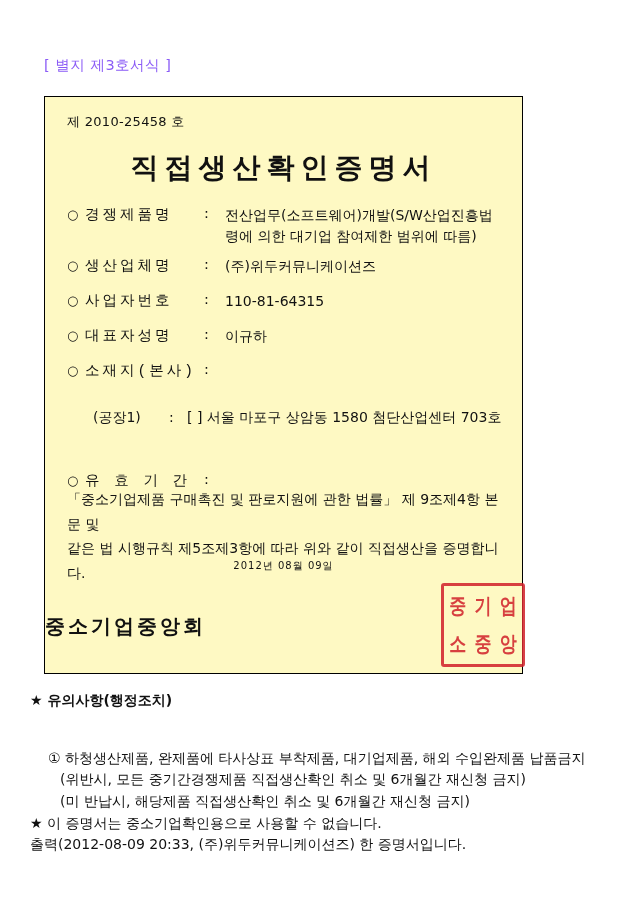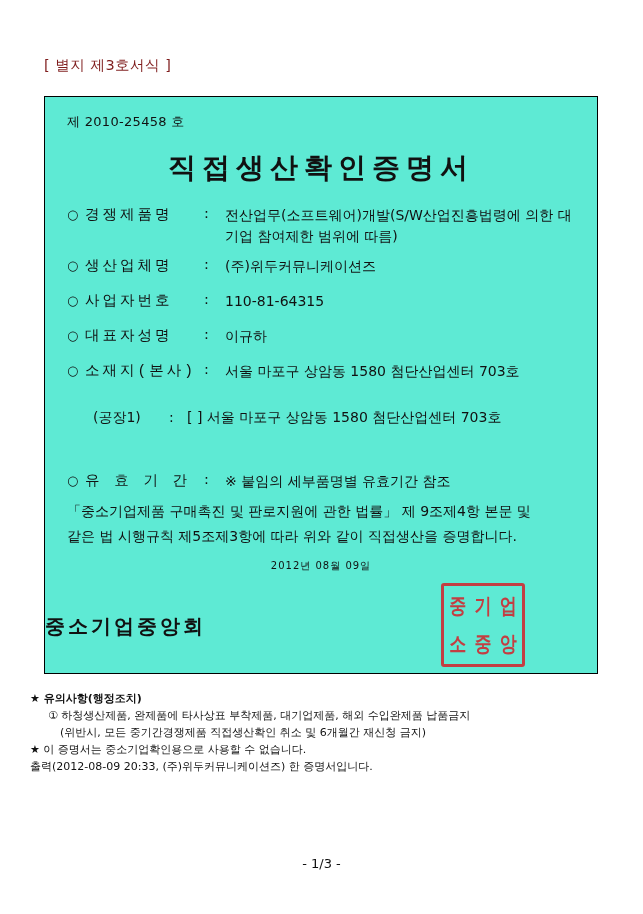--- a/index.html
+++ b/index.html
@@ -19,31 +19,31 @@
     width: 643px;
     height: 914px;
     box-sizing: border-box;
   }
   .form-label {
     position: absolute;
     left: 44px;
     top: 56px;
     font-size: 14.5px;
     letter-spacing: 0.5px;
-    color: #7f1d1d;
+    color: #8b5cf6;
   }
   .cert-box {
     position: absolute;
     left: 44px;
     top: 96px;
-    width: 554px;
+    width: 479px;
     height: 578px;
     border: 1.6px solid #000;
     box-sizing: border-box;
-    background: #5eead4;
+    background: #fef9c3;
   }
   .doc-no {
     position: absolute;
     left: 22px;
     top: 16px;
     font-size: 13px;
     letter-spacing: 0.3px;
   }
   .cert-title {
     position: absolute;
@@ -131,21 +131,20 @@
     height: 36px;
   }
   .legal {
     position: absolute;
     left: 22px;
     right: 18px;
     top: 390px;
     font-size: 14px;
     line-height: 1.75;
     text-align: left;
-    margin-top: 12px;
   }
   .date {
     position: absolute;
     left: 0;
     right: 0;
     top: 462px;
     text-align: center;
     font-size: 10px;
     letter-spacing: 1px;
   }
@@ -188,32 +187,33 @@
     letter-spacing: 0;
   }
   .seal-inner span {
     transform: scaleY(1.25);
   }
   .notes {
     position: absolute;
     left: 30px;
     right: 30px;
     top: 690px;
-    font-size: 11px;
+    font-size: 14px;
     line-height: 1.55;
     color: #111;
   }
   .note-line {
     white-space: nowrap;
   }
   .note-star {
     font-weight: bold;
   }
   .note-indent1 {
     padding-left: 18px;
+    margin-top: 36px;
   }
   .note-indent2 {
     padding-left: 30px;
   }
   .pager {
     position: absolute;
     left: 0;
     right: 0;
     top: 856px;
     text-align: center;
@@ -260,36 +260,34 @@
         <span class="f-bullet">○</span>
         <span class="f-label">대표자성명</span>
         <span class="f-colon">:</span>
         <span class="f-value">이규하</span>
       </div>
 
       <div class="field-row">
         <span class="f-bullet">○</span>
         <span class="f-label">소재지(본사)</span>
         <span class="f-colon">:</span>
-        <span class="f-value">서울 마포구 상암동 1580 첨단산업센터 703호</span>
       </div>
 
       <div class="factory-row">
         <span class="factory-label">(공장1)</span>
         <span class="factory-colon">:</span>
         <span class="factory-value">[                    ] 서울 마포구 상암동 1580 첨단산업센터 703호</span>
       </div>
 
       <div class="gap"></div>
 
       <div class="field-row">
         <span class="f-bullet">○</span>
         <span class="f-label">유 효 기 간</span>
         <span class="f-colon">:</span>
-        <span class="f-value">※ 붙임의 세부품명별 유효기간 참조</span>
       </div>
 
     </div>
 
     <div class="legal">
       <div>「중소기업제품 구매촉진 및 판로지원에 관한 법률」 제 9조제4항 본문 및</div>
       <div>같은 법 시행규칙 제5조제3항에 따라 위와 같이 직접생산을  증명합니다.</div>
     </div>
 
     <div class="date">2012년 08월 09일</div>
@@ -306,19 +304,19 @@
           <span>앙</span>
       </div>
     </div>
 
   </div>
 
   <div class="notes">
     <div class="note-line note-star">★ 유의사항(행정조치)</div>
     <div class="note-line note-indent1">① 하청생산제품, 완제품에 타사상표 부착제품, 대기업제품, 해외 수입완제품 납품금지</div>
     <div class="note-line note-indent2">(위반시, 모든 중기간경쟁제품 직접생산확인 취소 및 6개월간 재신청 금지)</div>
+    <div class="note-line note-indent2">(미 반납시, 해당제품 직접생산확인 취소 및 6개월간 재신청 금지)</div>
     <div class="note-line">★ 이 증명서는 중소기업확인용으로 사용할 수 없습니다.</div>
     <div class="note-line">출력(2012-08-09 20:33, (주)위두커뮤니케이션즈) 한 증명서입니다.</div>
   </div>
 
-  <div class="pager">- 1/3 -</div>
 
 </div>
 
 </body></html>

